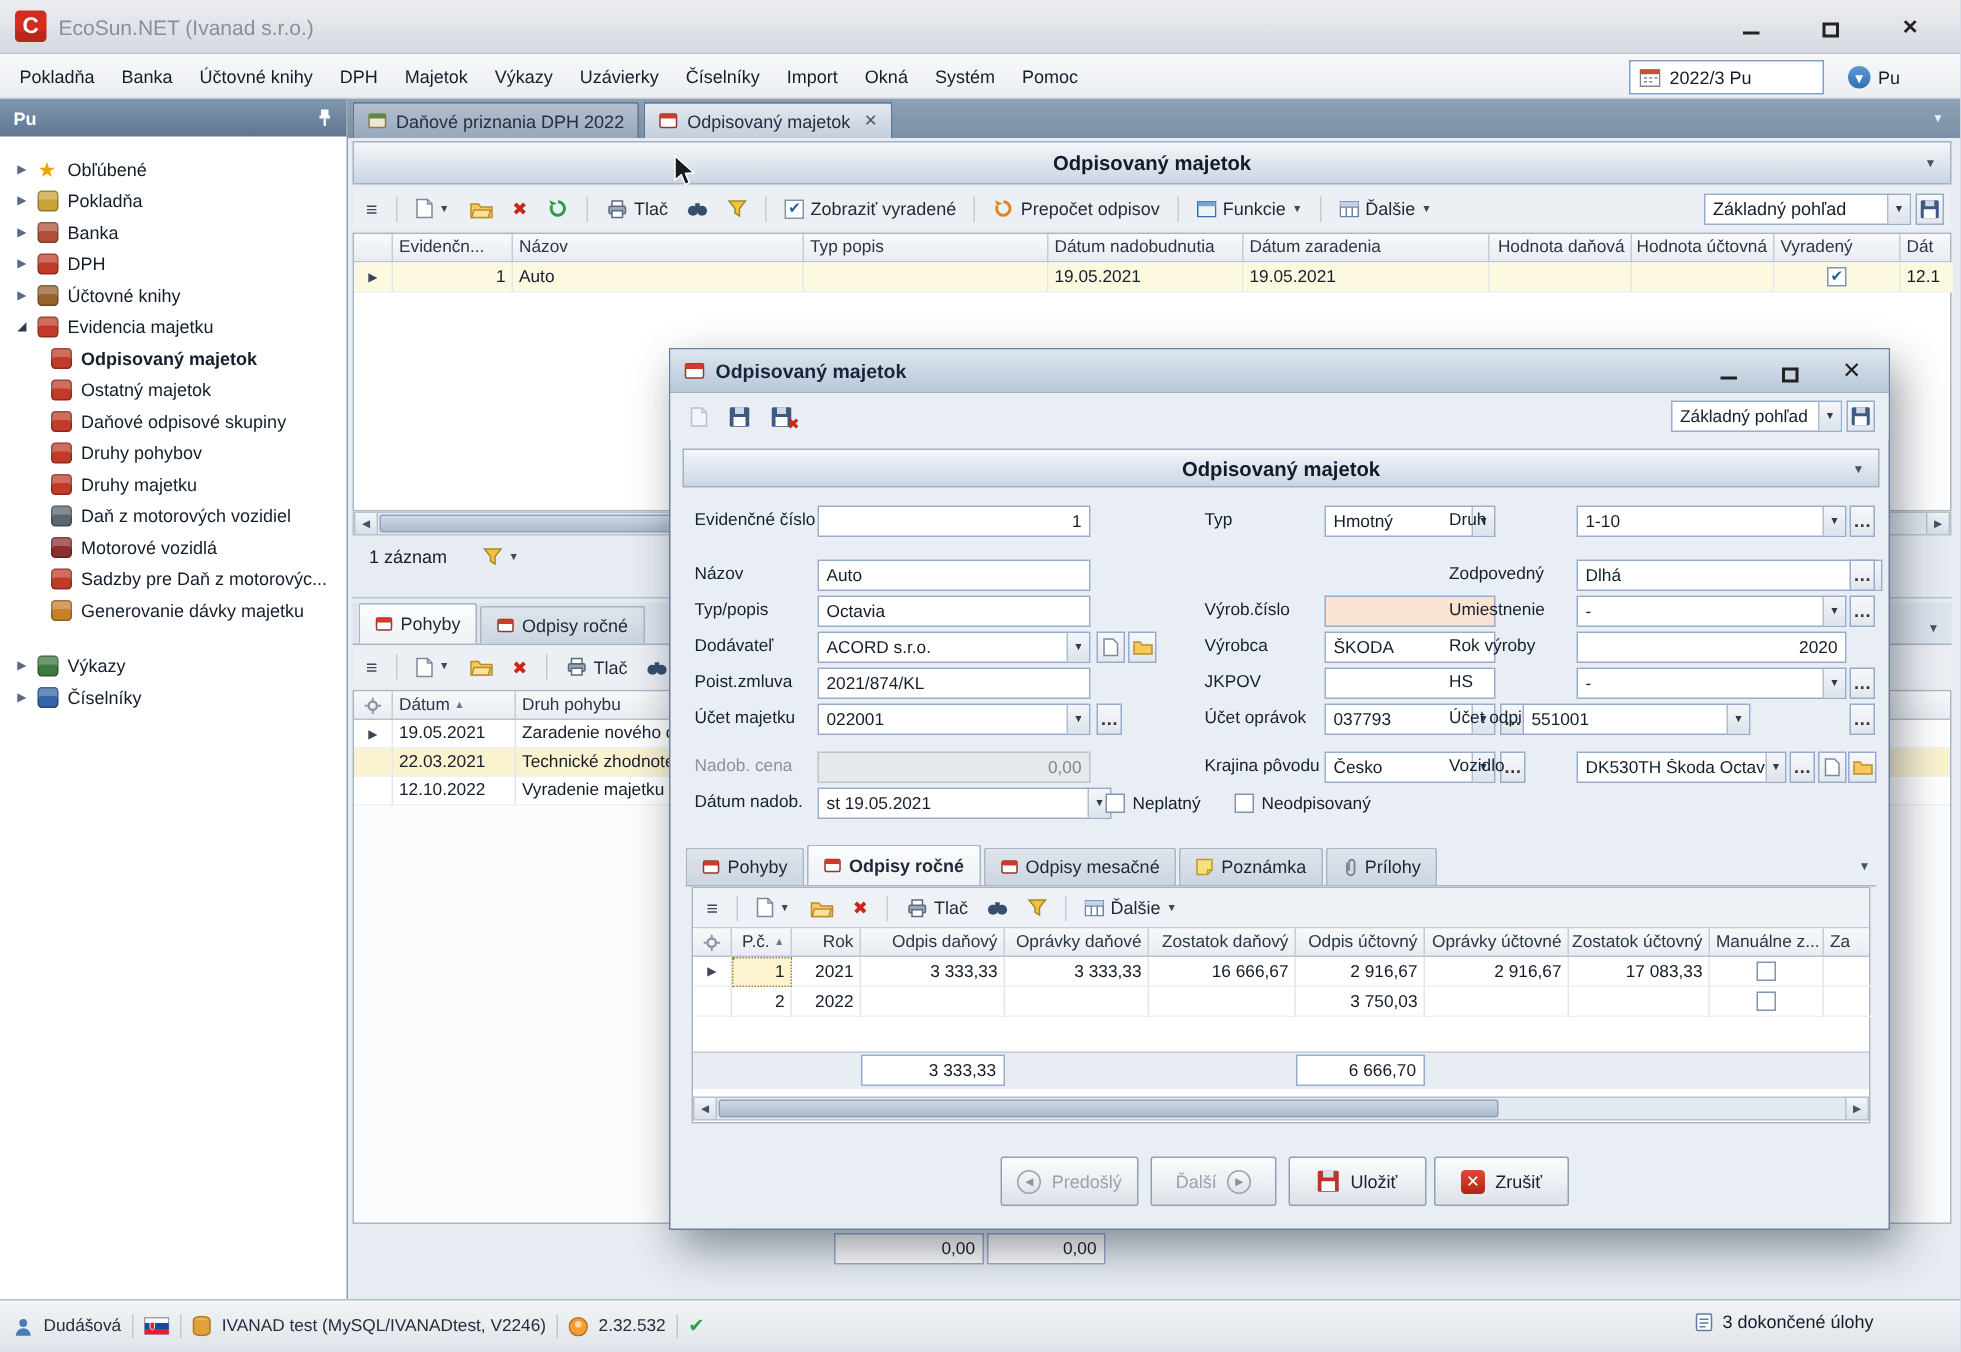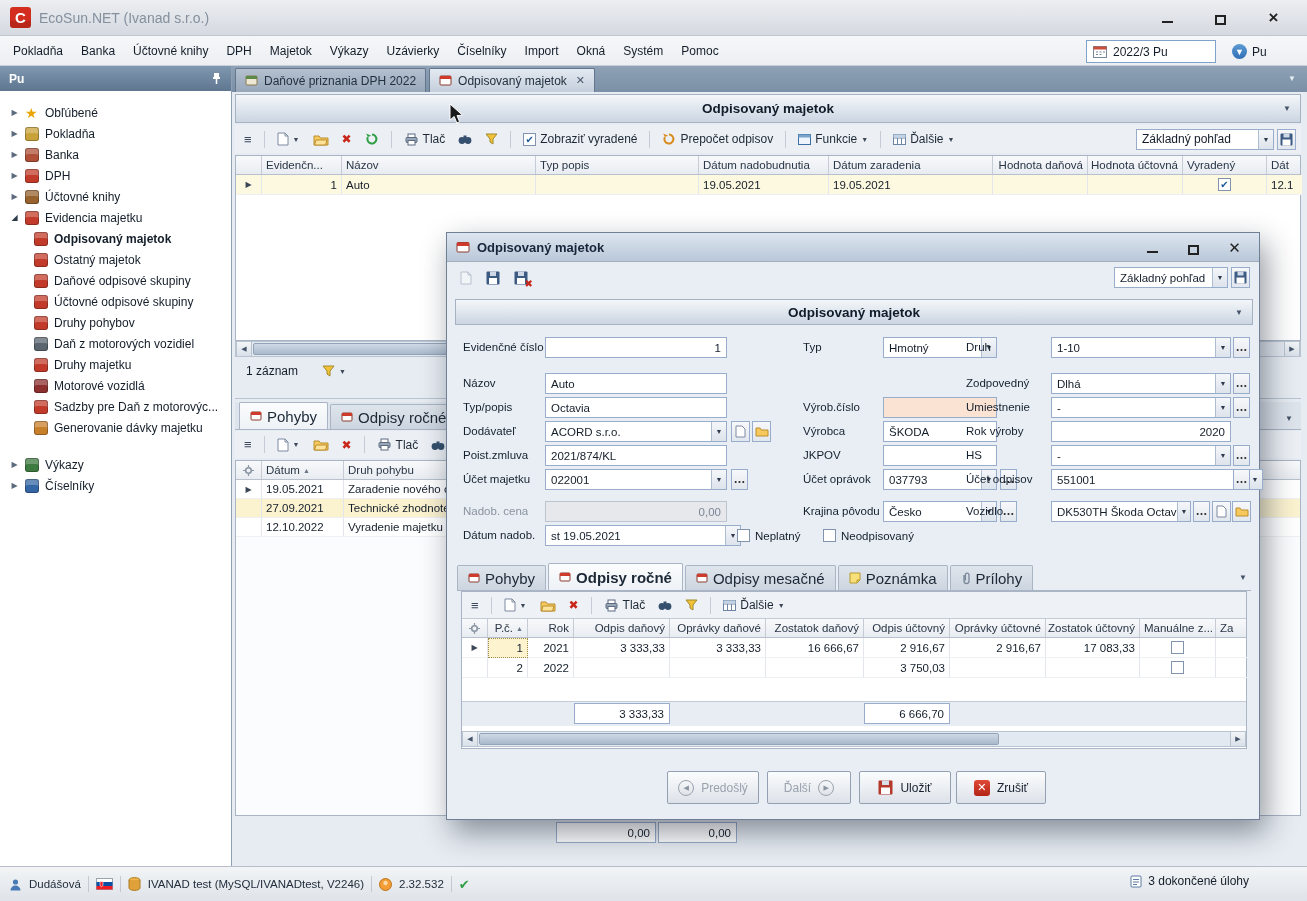--- a/index.html
+++ b/index.html
@@ -72,21 +72,21 @@
 .dialog{position:absolute;left:446px;top:232px;width:814px;height:588px;background:#e9eef4;border:1px solid #6f7f96;box-shadow:6px 12px 28px rgba(15,25,40,.45);z-index:10}
 .dlg-title{height:29px;background:linear-gradient(#dde6f0,#b9c7d8);border-bottom:1px solid #9fadbf;display:flex;align-items:center;padding:0 9px;gap:7px;font-weight:bold;color:#17253a;font-size:13px}
 .dlg-ctl{margin-left:auto;display:flex;align-items:center;gap:26px;padding-right:8px;color:#222}
 .dlg-tool{position:absolute;left:0;top:29px;width:812px;height:31px;display:flex;align-items:center;gap:6px;padding:0 9px;background:#e9eef4}
 .flabel{position:absolute;font-size:11.5px;color:#14202e;white-space:nowrap}
 .ffield{position:absolute;height:21px;background:#fff;border:1px solid #98accb;font-size:11.5px;display:flex;align-items:center;padding:0 5px;overflow:hidden;white-space:nowrap}
 .ffield.rt{justify-content:flex-end}
 .ellbtn{position:absolute;width:17px;height:21px;border:1px solid #98accb;background:linear-gradient(#f7f8fa,#e2e7ee);text-align:center;line-height:18px;font-weight:bold;color:#333}
 .sqbtn{position:absolute;width:19px;height:21px;border:1px solid #98accb;background:linear-gradient(#f7f8fa,#e2e7ee);display:flex;align-items:center;justify-content:center}
 .dtabs{position:absolute;left:10px;top:330px;width:794px;height:28px;display:flex;align-items:flex-end;gap:2px;border-bottom:1px solid #a9b5c4}
-.dtab2{height:25px;display:flex;align-items:center;gap:5px;padding:12px 10px;border:1px solid #a9b5c4;border-bottom:none;border-radius:2px 2px 0 0;background:linear-gradient(#dfe5ec,#ccd5e0);font-size:15px;color:#1c2836}
+.dtab2{height:25px;display:flex;align-items:center;gap:5px;padding:12px 10px;border:1px solid #a9b5c4;border-bottom:none;border-radius:2px 2px 0 0;background:linear-gradient(#dfe5ec,#ccd5e0);font-size:12px;color:#1c2836}
 .dtab2.active{background:linear-gradient(#fbfcfd,#eef2f6);height:27px}
 .btn{position:absolute;height:33px;border:1px solid #93a0b2;border-radius:2px;background:linear-gradient(#fbfcfd,#dde2e9);display:flex;align-items:center;justify-content:center;gap:7px;font-size:12px;color:#16202e}
 .btn.disabled{color:#9aa2ad}
 .navcirc{width:16px;height:16px;border-radius:50%;border:1px solid #9aa2ad;background:linear-gradient(#f5f7f9,#dfe3e8);display:flex;align-items:center;justify-content:center;font-size:7px;color:#8a93a0}
 .xsq{width:16px;height:16px;border-radius:3px;background:linear-gradient(#e04a36,#b22415);color:#fff;display:flex;align-items:center;justify-content:center;font-weight:bold;font-size:11px}
 
 .statusbar{left:0;top:866px;width:1307px;height:35px;background:linear-gradient(#f2f4f6,#dfe3e9);border-top:1px solid #b6bec9;display:flex;align-items:center;padding:0 9px;gap:7px;font-size:11.5px;color:#222e3c}
 .ssep{width:1px;height:16px;background:#c2c9d2}
 .tasks{position:absolute;right:58px;top:874px;display:flex;align-items:center;gap:6px}
 .cursor{z-index:40;pointer-events:none}
@@ -188,33 +188,29 @@
       <div class="trow child">
           <span class="ti" style="background:#c23b2a"></span>
           <span class="tlabel">Ostatný majetok</span>
         </div>
       <div class="trow child">
           <span class="ti" style="background:#c23b2a"></span>
           <span class="tlabel">Daňové odpisové skupiny</span>
         </div>
       <div class="trow child">
           <span class="ti" style="background:#c23b2a"></span>
-          <span class="tlabel">Účtovné odpisové skupiny</span>
+          <span class="tlabel">Druhy pohybov</span>
         </div>
       <div class="trow child">
           <span class="ti" style="background:#c23b2a"></span>
-          <span class="tlabel">Druhy pohybov</span>
+          <span class="tlabel">Druhy majetku</span>
         </div>
       <div class="trow child">
           <span class="ti" style="background:#5a6570"></span>
           <span class="tlabel">Daň z motorových vozidiel</span>
-        </div>
-      <div class="trow child">
-          <span class="ti" style="background:#c23b2a"></span>
-          <span class="tlabel">Druhy majetku</span>
         </div>
       <div class="trow child">
           <span class="ti" style="background:#8c2f2f"></span>
           <span class="tlabel">Motorové vozidlá</span>
         </div>
       <div class="trow child">
           <span class="ti" style="background:#c23b2a"></span>
           <span class="tlabel">Sadzby pre Daň z motorovýc...</span>
         </div>
       <div class="trow child">
@@ -481,21 +477,21 @@
     </div>
     <div class="grow">
       <div class="gc center" style="width:26px">
           <span style="font-size:8px;color:#3b4656">▶</span>
         </div>
       <div class="gc" style="width:82px">19.05.2021</div>
       <div class="gc" style="flex:1;border-right:none">Zaradenie nového odp</div>
     </div>
     <div class="grow" style="background:#fbf2d0">
       <div class="gc center" style="width:26px;background:transparent"></div>
-      <div class="gc" style="width:82px;background:transparent">27.09.2021</div>
+      <div class="gc" style="width:82px;background:transparent">22.03.2021</div>
       <div class="gc" style="flex:1;border-right:none;background:transparent">Technické zhodnotenie</div>
     </div>
     <div class="grow">
       <div class="gc center" style="width:26px"></div>
       <div class="gc" style="width:82px">12.10.2022</div>
       <div class="gc" style="flex:1;border-right:none">Vyradenie majetku pre</div>
     </div>
   </div>
 
   <div class="abs" style="left:235px;top:817px;width:1066px;height:49px;background:#e7ecf2"></div>
@@ -620,21 +616,21 @@
     <span class="flabel" style="left:519px;top:108px">Druh</span>
     <div class="combo-sm" style="position:absolute;left:604px;top:104px;width:180px;font-size:11.5px">
         <span>1-10</span>
         <span class="dd">▼</span>
       </div>
     <span class="ellbtn" style="left:786px;top:104px">…</span>
 
     <span class="flabel" style="left:16px;top:144px">Názov</span>
     <div class="ffield" style="left:98px;top:140px;width:182px">Auto</div>
     <span class="flabel" style="left:519px;top:144px">Zodpovedný</span>
-    <div class="combo-sm" style="position:absolute;left:604px;top:140px;width:180px;font-size:11.5px">
+    <div class="combo-sm" style="position:absolute;left:604px;top:140px;width:204px;font-size:11.5px">
         <span>Dlhá</span>
         <span class="dd">▼</span>
       </div>
     <span class="ellbtn" style="left:786px;top:140px">…</span>
 
     <span class="flabel" style="left:16px;top:168px">Typ/popis</span>
     <div class="ffield" style="left:98px;top:164px;width:182px">Octavia</div>
     <span class="flabel" style="left:356px;top:168px">Výrob.číslo</span>
     <div class="ffield" style="left:436px;top:164px;width:114px;background:#fbe3d3"></div>
     <span class="flabel" style="left:519px;top:168px">Umiestnenie</span>
@@ -682,21 +678,21 @@
       </div>
     <span class="ellbtn" style="left:284px;top:236px">…</span>
     <span class="flabel" style="left:356px;top:240px">Účet oprávok</span>
     <div class="combo-sm" style="position:absolute;left:436px;top:236px;width:114px;font-size:11.5px">
         <span>037793</span>
         <span class="dd">▼</span>
       </div>
     <span class="ellbtn" style="left:553px;top:236px">…</span>
 
     <span class="flabel" style="left:519px;top:240px">Účet odpisov</span>
-    <div class="combo-sm" style="position:absolute;left:604px;top:236px;width:212px;font-size:11.5px">
+    <div class="combo-sm" style="position:absolute;left:568px;top:236px;width:152px;font-size:11.5px">
         <span>551001</span>
         <span class="dd">▼</span>
       </div>
     <span class="ellbtn" style="left:786px;top:236px">…</span>
 
     <span class="flabel" style="left:16px;top:272px;color:#8a929c">Nadob. cena</span>
     <div class="ffield rt" style="left:98px;top:268px;width:182px;background:#e6e8eb;border-color:#bcc4cf;color:#7c8695">0,00</div>
     <span class="flabel" style="left:356px;top:272px">Krajina pôvodu</span>
     <div class="combo-sm" style="position:absolute;left:436px;top:268px;width:114px;font-size:11.5px">
         <span>Česko</span>

